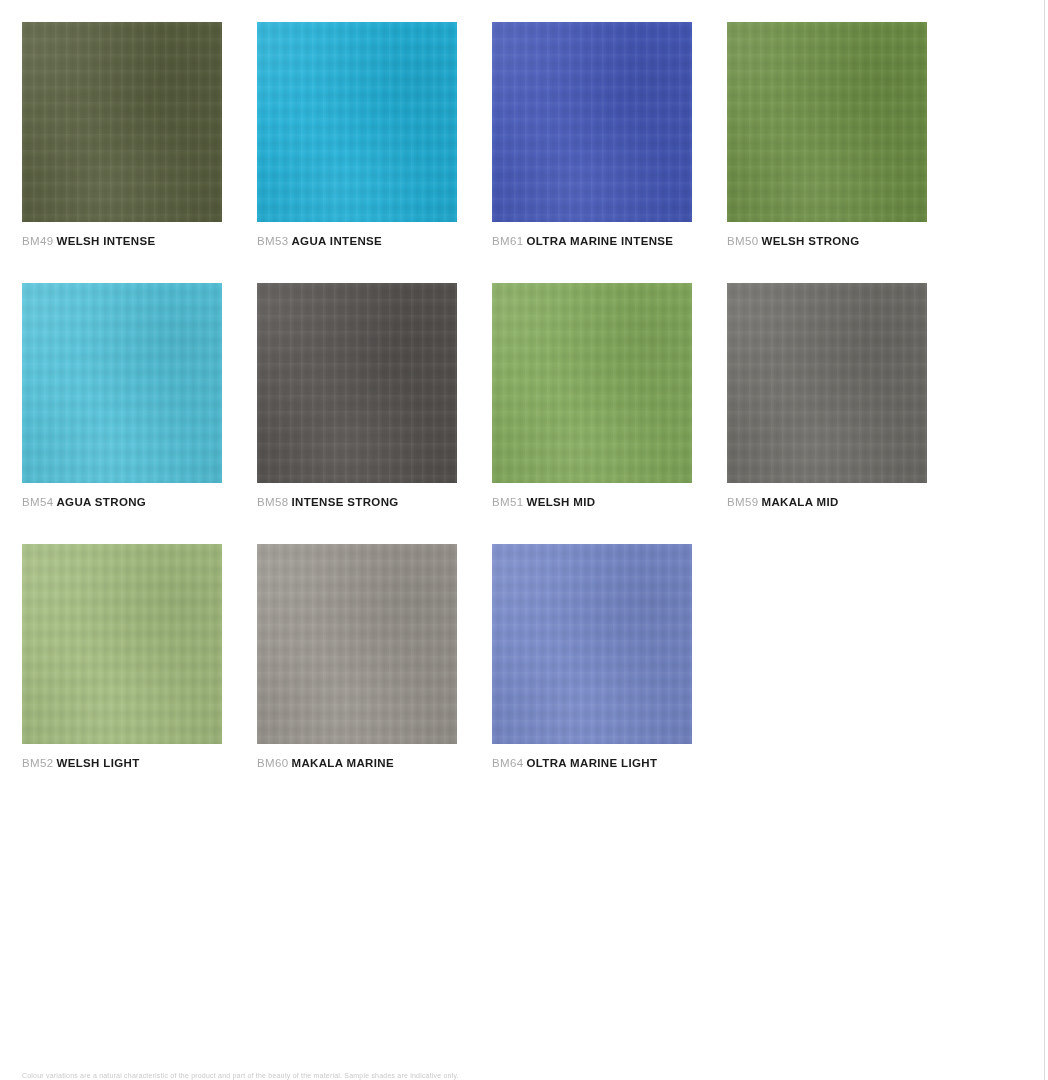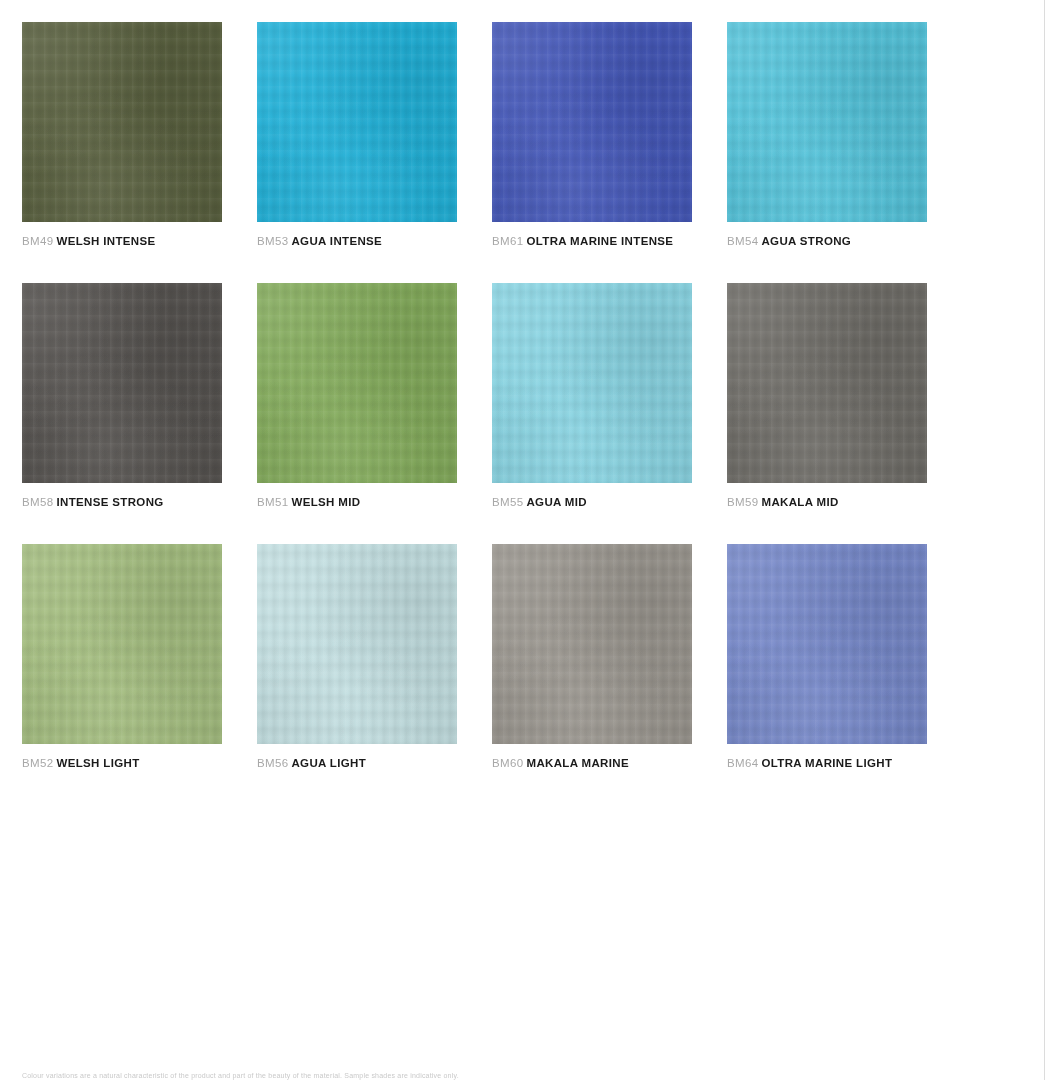--- a/index.html
+++ b/index.html
@@ -131,46 +131,42 @@
       </div>
       <div class="swatch-cell">
         <div class="swatch-chip" style="background-color: rgb(34, 177, 216);"></div>
         <div class="swatch-label"><span class="swatch-code">BM53</span><span class="swatch-name">AGUA INTENSE</span></div>
       </div>
       <div class="swatch-cell">
         <div class="swatch-chip" style="background-color: rgb(69, 88, 184);"></div>
         <div class="swatch-label"><span class="swatch-code">BM61</span><span class="swatch-name">OLTRA MARINE INTENSE</span></div>
       </div>
       <div class="swatch-cell">
+        <div class="swatch-chip" style="background-color: rgb(110, 144, 70);"></div>
+        <div class="swatch-label"><span class="swatch-code">BM50</span><span class="swatch-name">WELSH STRONG</span></div>
+      </div>
+      <div class="swatch-cell">
         <div class="swatch-chip" style="background-color: rgb(85, 195, 218);"></div>
         <div class="swatch-label"><span class="swatch-code">BM54</span><span class="swatch-name">AGUA STRONG</span></div>
       </div>
       <div class="swatch-cell">
         <div class="swatch-chip" style="background-color: rgb(86, 83, 80);"></div>
         <div class="swatch-label"><span class="swatch-code">BM58</span><span class="swatch-name">INTENSE STRONG</span></div>
       </div>
       <div class="swatch-cell">
         <div class="swatch-chip" style="background-color: rgb(132, 171, 92);"></div>
         <div class="swatch-label"><span class="swatch-code">BM51</span><span class="swatch-name">WELSH MID</span></div>
       </div>
       <div class="swatch-cell">
-        <div class="swatch-chip" style="background-color: rgb(138, 212, 226);"></div>
-        <div class="swatch-label"><span class="swatch-code">BM55</span><span class="swatch-name">AGUA MID</span></div>
-      </div>
-      <div class="swatch-cell">
         <div class="swatch-chip" style="background-color: rgb(111, 109, 104);"></div>
         <div class="swatch-label"><span class="swatch-code">BM59</span><span class="swatch-name">MAKALA MID</span></div>
       </div>
       <div class="swatch-cell">
         <div class="swatch-chip" style="background-color: rgb(164, 189, 128);"></div>
         <div class="swatch-label"><span class="swatch-code">BM52</span><span class="swatch-name">WELSH LIGHT</span></div>
-      </div>
-      <div class="swatch-cell">
-        <div class="swatch-chip" style="background-color: rgb(195, 223, 225);"></div>
-        <div class="swatch-label"><span class="swatch-code">BM56</span><span class="swatch-name">AGUA LIGHT</span></div>
       </div>
       <div class="swatch-cell">
         <div class="swatch-chip" style="background-color: rgb(154, 150, 143);"></div>
         <div class="swatch-label"><span class="swatch-code">BM60</span><span class="swatch-name">MAKALA MARINE</span></div>
       </div>
       <div class="swatch-cell">
         <div class="swatch-chip" style="background-color: rgb(119, 137, 201);"></div>
         <div class="swatch-label"><span class="swatch-code">BM64</span><span class="swatch-name">OLTRA MARINE LIGHT</span></div>
       </div>
     </div>

